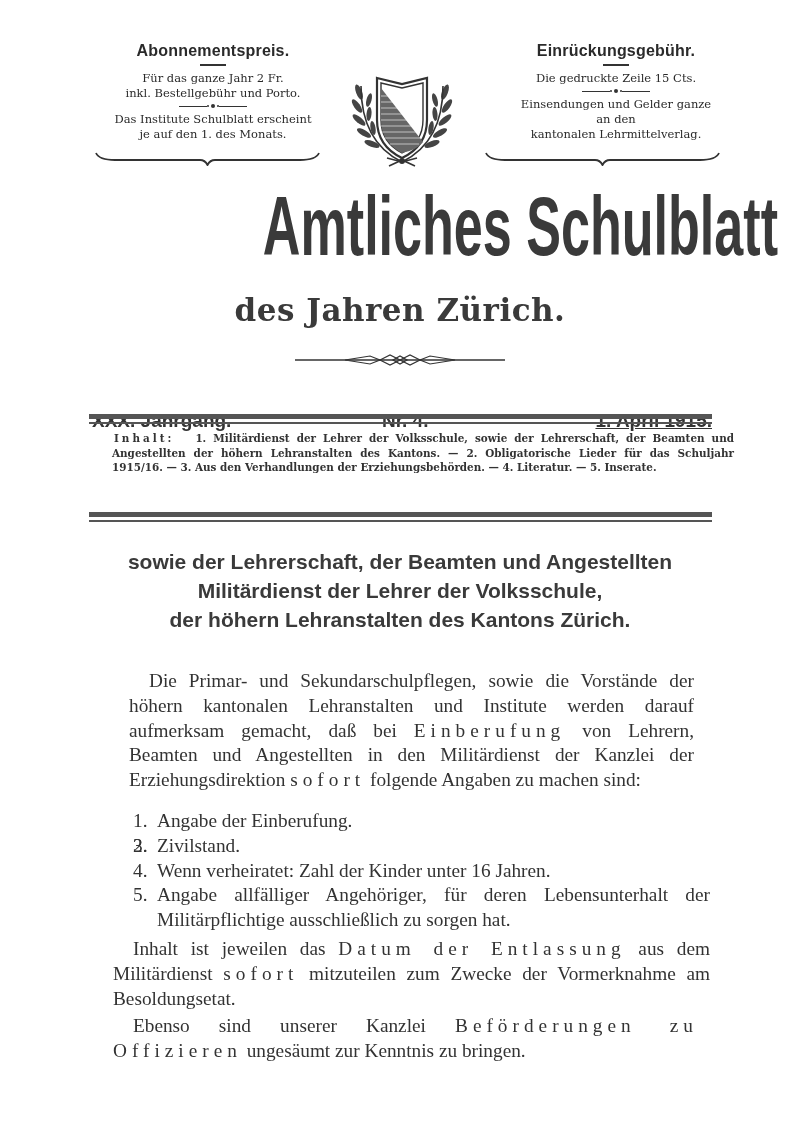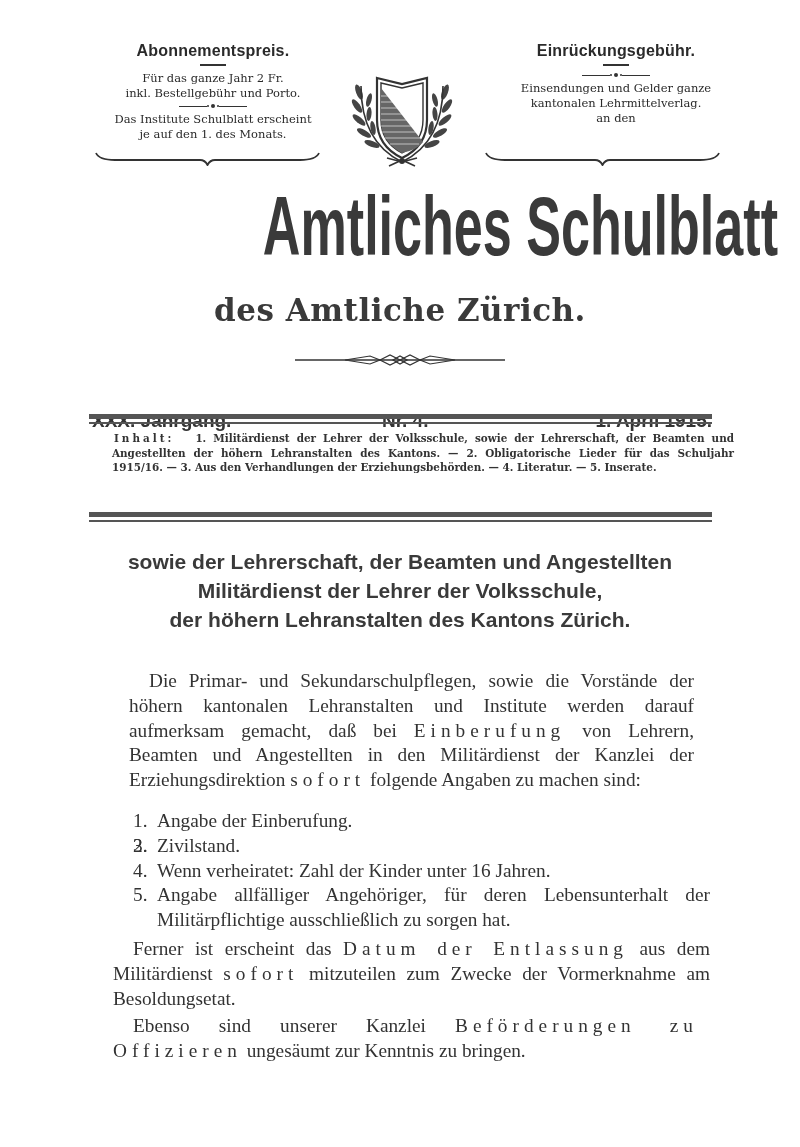--- a/index.html
+++ b/index.html
@@ -51,21 +51,21 @@
 
   
   .issue-line {
     position: absolute; left: 92px; width: 620px; top: 382px; height: 26px;
     font-family: "Liberation Sans", sans-serif; font-weight: bold; font-size: 19px;
     color: #333; transform-origin: left; margin-top: 28px;
   }
   .issue-line span { position: absolute; top: 0; white-space: nowrap; }
   .issue-vol { left: 0; }
   .issue-nr { left: 290px; }
-  .issue-date { right: 0; }
+  .issue-date { right: 0; text-decoration: underline; }
 
   .double-rule { position: absolute; left: 89px; width: 623px; }
   .double-rule .thick { height: 5px; background: #555; }
   .double-rule .thin { height: 1.5px; background: #555; margin-top: 3px; }
   .rule-top { top: 414px; }
   .rule-bottom { top: 512px; }
 
   
   .contents {
     position: absolute; left: 90px; width: 622px; top: 431px;
@@ -162,40 +162,41 @@
         <path d="M96 24 Q96 80 55 100"></path>
       <path d="M42 104 L55 98 L68 104"></path>
         <path d="M40 96 L55 100 L70 96"></path>
     </g>
     <circle cx="55" cy="99" r="3" fill="#333"></circle>
   </svg>
 
   <div class="col col-right">
     <div class="col-head">Einrückungsgebühr.</div>
     <div class="short-rule"></div>
+    <div class="col-line">Die gedruckte Zeile 15 Cts.</div>
     <div class="dot-rule">
         <span class="l"></span>
         <span class="s"></span>
         <span class="d"></span>
         <span class="s"></span>
         <span class="l"></span>
       </div>
     <div class="col-line">Einsendungen und Gelder ganze</div>
+    <div class="col-line">an den</div>
     <div class="col-line">kantonalen Lehrmittelverlag.</div>
-    <div class="col-line">an den</div>
   </div>
 
   <svg class="brace brace-right" viewBox="0 0 235 14" preserveAspectRatio="none">
     <path d="M1 1 Q4 8 20 8 L110 8 Q115 8 117.5 13 Q120 8 125 8 L215 8 Q231 8 234 1" fill="none" stroke="#333" stroke-width="1.8"></path>
   </svg>
 
   <div class="title">
     <span class="title-inner">Amtliches Schulblatt</span>
   </div>
-  <div class="subtitle">des Amtliche Zürich.</div>
+  <div class="subtitle">des Jahren Zürich.</div>
 
   <svg class="ornament" viewBox="0 0 210 14">
     <line x1="0" y1="7" x2="210" y2="7" stroke="#333" stroke-width="1.6"></line>
     <g fill="none" stroke="#333" stroke-width="1.2">
       <path d="M50 7 L75 3 L85 7 L75 11 Z"></path>
       <path d="M160 7 L135 3 L125 7 L135 11 Z"></path>
       <path d="M85 7 L95 2 L105 7 L95 12 Z"></path>
       <path d="M105 7 L115 2 L125 7 L115 12 Z"></path>
       <path d="M98 7 L105 3 L112 7 L105 11 Z"></path>
     </g>
@@ -233,18 +234,18 @@
     <p class="para"><span>Die Primar- und Sekundarschulpflegen, sowie die Vorstände der höhern kantonalen Lehranstalten und Institute werden darauf aufmerksam gemacht, daß bei </span><span class="sp">Einberufung</span><span> von Lehrern, Beamten und Angestellten in den Militärdienst der Kanzlei der Erziehungsdirektion </span><span class="sp">sofort</span><span> folgende Angaben zu machen sind:</span></p>
 
     <ul class="list">
       <li><span class="num">1.</span><span>Angabe der Einberufung.</span></li>
       <li><span class="num">2.</span></li>
       <li><span class="num">3.</span><span>Zivilstand.</span></li>
       <li><span class="num">4.</span><span>Wenn verheiratet: Zahl der Kinder unter 16 Jahren.</span></li>
       <li style="text-align:justify"><span class="num">5.</span><span>Angabe allfälliger Angehöriger, für deren Lebensunterhalt der Militärpflichtige ausschließlich zu sorgen hat.</span></li>
     </ul>
 
-    <p class="para2"><span>Ferner ist erscheint das </span><span class="sp">Datum der Entlassung</span><span> aus dem Militärdienst </span><span class="sp">sofort</span><span> mitzuteilen zum Zwecke der Vormerknahme am Besoldungsetat.</span></p>
+    <p class="para2"><span>Inhalt ist jeweilen das </span><span class="sp">Datum der Entlassung</span><span> aus dem Militärdienst </span><span class="sp">sofort</span><span> mitzuteilen zum Zwecke der Vormerknahme am Besoldungsetat.</span></p>
 
     <p class="para3"><span>Ebenso sind unserer Kanzlei </span><span class="sp">Beförderungen zu Offizieren</span><span> ungesäumt zur Kenntnis zu bringen.</span></p>
   </div>
 
 </div>
 
 </body></html>

